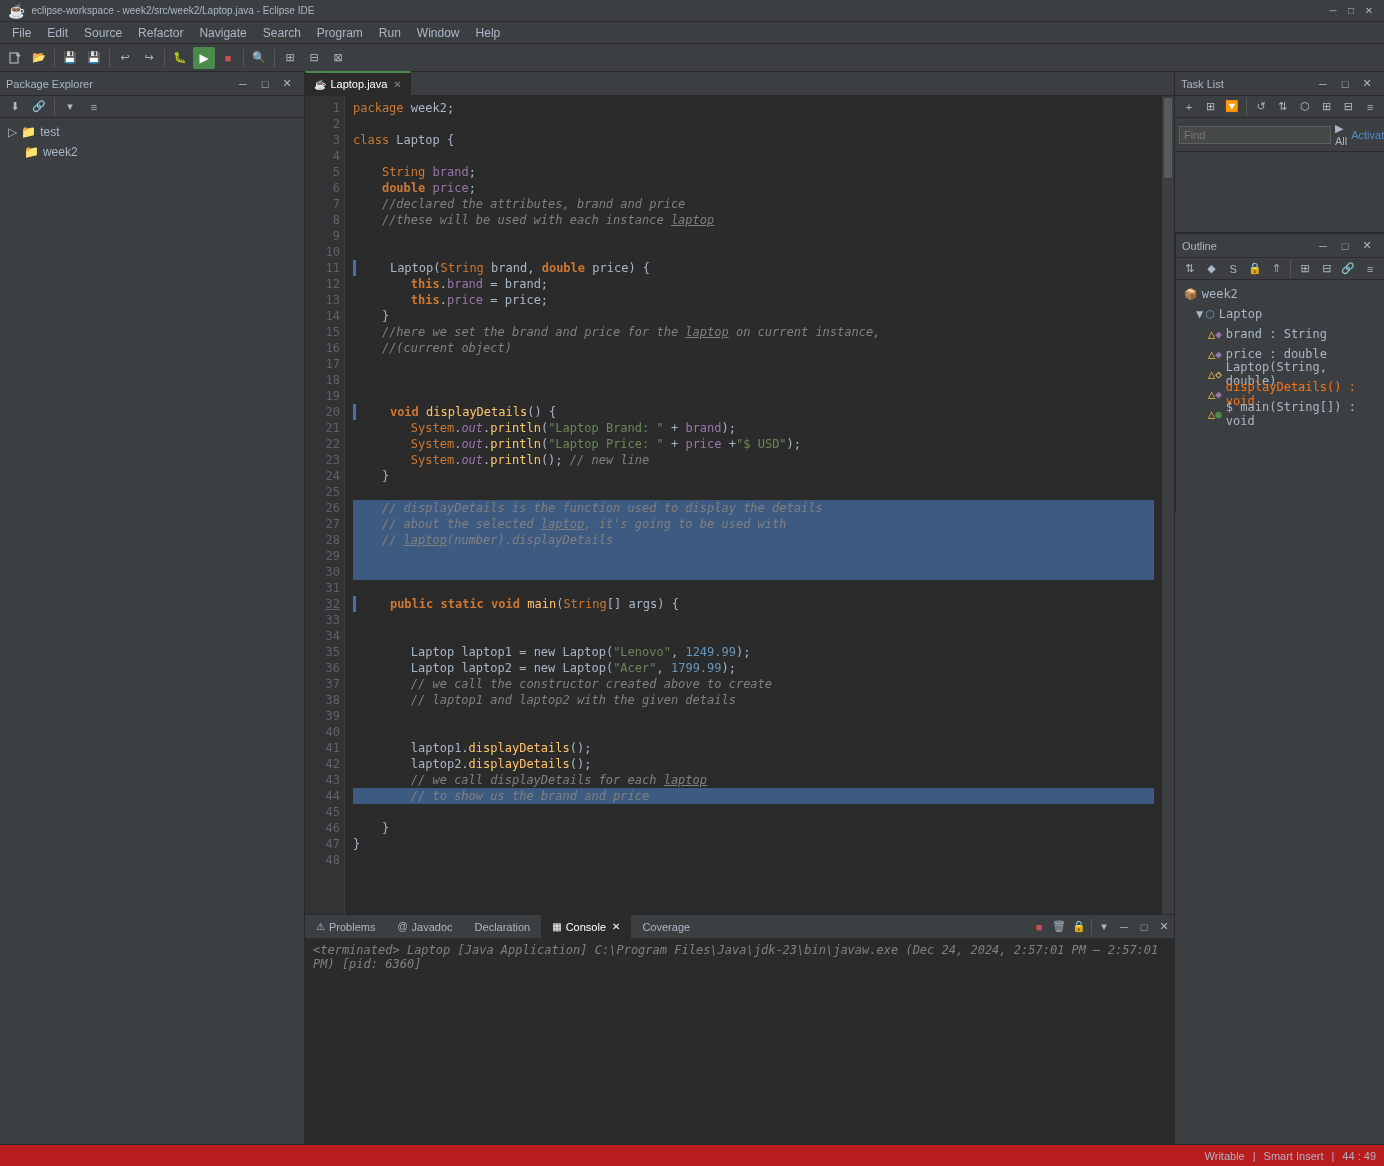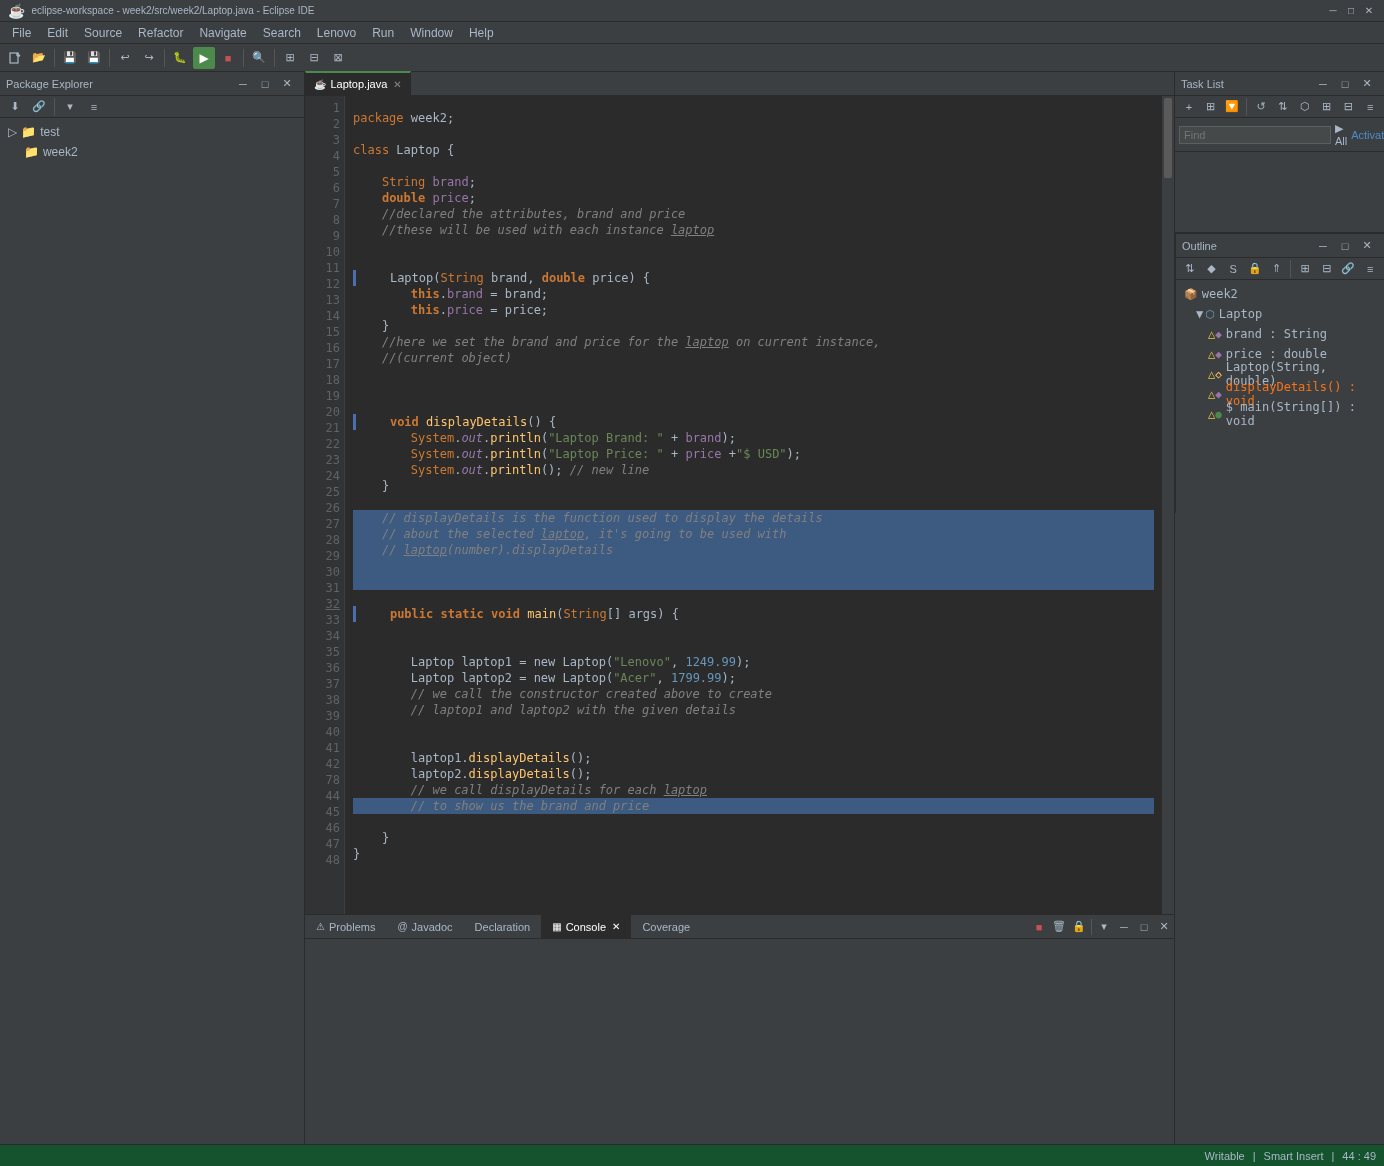--- a/index.html
+++ b/index.html
@@ -38,21 +38,21 @@
     
     #editor-tabs { height: 24px; background: #3c3f41; display: flex; align-items: flex-end; border-bottom: 1px solid #2b2b2b; }
     .editor-tab { height: 24px; display: flex; align-items: center; padding: 0 8px; border: 1px solid #2b2b2b; border-bottom: none; cursor: pointer; font-size: 11px; color: #a9b7c6; background: #4e4e4e; margin-right: 2px; }
     .editor-tab.active { background: #2b2b2b; color: #ffffff; border-top: 2px solid #4b8a4b; }
     .editor-tab .close { margin-left: 6px; font-size: 10px; color: #888; }
     .editor-tab .file-icon { margin-right: 4px; color: #4b8a4b; font-size: 10px; }
     
     
     #editor { flex: 1; background: #2b2b2b; display: flex; overflow: hidden; position: relative; }
     #line-numbers { width: 40px; background: #313335; padding: 4px 4px 4px 8px; text-align: right; color: #606366; font-family: 'Consolas', monospace; font-size: 12px; line-height: 16px; overflow: hidden; border-right: 1px solid #3c3f41; user-select: none; }
-    #code-area { flex: 1; padding: 14px 8px; font-family: 'Consolas', monospace; font-size: 12px; line-height: 16px; overflow-y: auto; overflow-x: auto; white-space: pre; }
+    #code-area { flex: 1; padding: 4px 8px; font-family: 'Consolas', monospace; font-size: 12px; line-height: 16px; overflow-y: auto; overflow-x: auto; white-space: pre; }
     
     
     .kw { color: #cc7832; } 
     .kw2 { color: #cc7832; font-weight: bold; }
     .type { color: #cc7832; }
     .str { color: #6a8759; }
     .comment { color: #808080; font-style: italic; }
     .fn { color: #ffc66d; }
     .num { color: #6897bb; }
     .cls { color: #a9b7c6; }
@@ -86,21 +86,21 @@
     .outline-item .oi-icon { margin-right: 4px; font-size: 11px; }
     .outline-item.indent1 { padding-left: 20px; }
     .outline-item.indent2 { padding-left: 32px; }
     
     
     #vertical-scrollbar { width: 12px; background: #3c3f41; display: flex; flex-direction: column; }
     .scroll-track { flex: 1; background: #3c3f41; }
     .scroll-thumb { background: #5a5a5a; border-radius: 2px; height: 80px; margin: 2px; }
     
     
-    #status-bar { height: 22px; background: #14532d; border-top: 1px solid #2b2b2b; display: flex; align-items: center; padding: 0 8px; font-size: 11px; color: #a9b7c6; }
+    #status-bar { height: 22px; background: #b91c1c; border-top: 1px solid #2b2b2b; display: flex; align-items: center; padding: 0 8px; font-size: 11px; color: #a9b7c6; }
     
     .bottom-tb-btn { width: 20px; height: 20px; display: flex; align-items: center; justify-content: center; cursor: pointer; color: #a9b7c6; font-size: 11px; border: 1px solid transparent; border-radius: 2px; }
     .bottom-tb-sep { width: 1px; height: 16px; background: #555; margin: 0 2px; }
   </style>
 </head>
 <body>
 
 <div id="title-bar">
   <span style="color:#4b8a4b; font-size:14px; margin-right:6px;">☕</span>
   <span style="font-size:10px; color:#a9b7c6; flex:1;">eclipse-workspace - week2/src/week2/Laptop.java - Eclipse IDE</span>
@@ -111,21 +111,21 @@
   </div>
 </div>
 
 <div id="menu-bar">
   <div class="menu-item">File</div>
   <div class="menu-item">Edit</div>
   <div class="menu-item">Source</div>
   <div class="menu-item">Refactor</div>
   <div class="menu-item">Navigate</div>
   <div class="menu-item">Search</div>
-  <div class="menu-item">Lenovo</div>
+  <div class="menu-item">Program</div>
   <div class="menu-item">Run</div>
   <div class="menu-item">Window</div>
   <div class="menu-item">Help</div>
 </div>
 
 <div id="toolbar">
   <div class="tb-btn" title="New">
     <svg width="14" height="14" viewBox="0 0 14 14">
         <rect x="2" y="2" width="8" height="10" fill="none" stroke="#a9b7c6" stroke-width="1.2"></rect>
         <line x1="9" y1="2" x2="12" y2="5" stroke="#a9b7c6" stroke-width="1.2"></line>
@@ -228,21 +228,21 @@
           <div style="height:16px;">33</div>
           <div style="height:16px;">34</div>
           <div style="height:16px;">35</div>
           <div style="height:16px;">36</div>
           <div style="height:16px;">37</div>
           <div style="height:16px;">38</div>
           <div style="height:16px;">39</div>
           <div style="height:16px;">40</div>
           <div style="height:16px;">41</div>
           <div style="height:16px;">42</div>
-          <div style="height:16px;">78</div>
+          <div style="height:16px;">43</div>
           <div style="height:16px;">44</div>
           <div style="height:16px;">45</div>
           <div style="height:16px;">46</div>
           <div style="height:16px;">47</div>
           <div style="height:16px;">48</div>
         </div>
       <div id="code-area"><div style="height:16px;  "><span class="kw">package</span> <span class="normal">week2;</span></div><div style="height:16px;  ">&nbsp;</div><div style="height:16px;  "><span class="kw">class</span> <span class="cls">Laptop</span> <span class="normal">{</span></div><div style="height:16px;  ">&nbsp;</div><div style="height:16px;  ">    <span class="type">String</span> <span class="field">brand</span><span class="normal">;</span></div><div style="height:16px;  ">    <span class="kw2">double</span> <span class="field">price</span><span class="normal">;</span></div><div style="height:16px;  ">    <span class="comment">//declared the attributes, brand and price</span></div><div style="height:16px;  ">    <span class="comment">//these will be used with each instance <span style="text-decoration:underline">laptop</span></span></div><div style="height:16px;  ">&nbsp;</div><div style="height:16px;  ">&nbsp;</div><div style="height:16px;  border-left: 3px solid #4b6eaf; padding-left: 5px;">    <span class="cls">Laptop</span><span class="normal">(</span><span class="type">String</span> <span class="param">brand</span><span class="normal">,</span> <span class="kw2">double</span> <span class="param">price</span><span class="normal">) {</span></div><div style="height:16px;  ">        <span class="kw2">this</span><span class="normal">.</span><span class="field">brand</span> <span class="normal">= brand;</span></div><div style="height:16px;  ">        <span class="kw2">this</span><span class="normal">.</span><span class="field">price</span> <span class="normal">= price;</span></div><div style="height:16px;  ">    <span class="normal">}</span></div><div style="height:16px;  ">    <span class="comment">//here we set the brand and price for the <span style="text-decoration:underline">laptop</span> on current instance,</span></div><div style="height:16px;  ">    <span class="comment">//(current object)</span></div><div style="height:16px;  ">&nbsp;</div><div style="height:16px;  ">&nbsp;</div><div style="height:16px;  ">&nbsp;</div><div style="height:16px;  border-left: 3px solid #4b6eaf; padding-left: 5px;">    <span class="kw2">void</span> <span class="fn">displayDetails</span><span class="normal">() {</span></div><div style="height:16px;  ">        <span class="type">System</span><span class="normal">.</span><span class="static-field">out</span><span class="normal">.</span><span class="fn">println</span><span class="normal">(</span><span class="str">"Laptop Brand: "</span> <span class="normal">+</span> <span class="field">brand</span><span class="normal">);</span></div><div style="height:16px;  ">        <span class="type">System</span><span class="normal">.</span><span class="static-field">out</span><span class="normal">.</span><span class="fn">println</span><span class="normal">(</span><span class="str">"Laptop Price: "</span> <span class="normal">+</span> <span class="field">price</span> <span class="normal">+</span><span class="str">"$ USD"</span><span class="normal">);</span></div><div style="height:16px;  ">        <span class="type">System</span><span class="normal">.</span><span class="static-field">out</span><span class="normal">.</span><span class="fn">println</span><span class="normal">();</span> <span class="comment">// new line</span></div><div style="height:16px;  ">    <span class="normal">}</span></div><div style="height:16px;  ">&nbsp;</div><div style="height:16px; background:#3d5a80; ">    <span class="comment">// displayDetails is the function used to display the details</span></div><div style="height:16px; background:#3d5a80; ">    <span class="comment">// about the selected <span style="text-decoration:underline">laptop</span>, it's going to be used with</span></div><div style="height:16px; background:#3d5a80; ">    <span class="comment">// <span style="text-decoration:underline">laptop</span>(number).displayDetails</span></div><div style="height:16px; background:#3d5a80; ">&nbsp;</div><div style="height:16px; background:#3d5a80; ">&nbsp;</div><div style="height:16px;  ">&nbsp;</div><div style="height:16px;  border-left: 3px solid #4b6eaf; padding-left: 5px;">    <span class="kw2">public</span> <span class="kw2">static</span> <span class="kw2">void</span> <span class="fn">main</span><span class="normal">(</span><span class="type">String</span><span class="normal">[]</span> <span class="param">args</span><span class="normal">) {</span></div><div style="height:16px;  ">&nbsp;</div><div style="height:16px;  ">&nbsp;</div><div style="height:16px;  ">        <span class="cls">Laptop</span> <span class="normal">laptop1 = new</span> <span class="cls">Laptop</span><span class="normal">(</span><span class="str">"Lenovo"</span><span class="normal">,</span> <span class="num">1249.99</span><span class="normal">);</span></div><div style="height:16px;  ">        <span class="cls">Laptop</span> <span class="normal">laptop2 = new</span> <span class="cls">Laptop</span><span class="normal">(</span><span class="str">"Acer"</span><span class="normal">,</span> <span class="num">1799.99</span><span class="normal">);</span></div><div style="height:16px;  ">        <span class="comment">// we call the constructor created above to create</span></div><div style="height:16px;  ">        <span class="comment">// laptop1 and laptop2 with the given details</span></div><div style="height:16px;  ">&nbsp;</div><div style="height:16px;  ">&nbsp;</div><div style="height:16px;  ">        <span class="normal">laptop1.</span><span class="fn">displayDetails</span><span class="normal">();</span></div><div style="height:16px;  ">        <span class="normal">laptop2.</span><span class="fn">displayDetails</span><span class="normal">();</span></div><div style="height:16px;  ">        <span class="comment">// we call displayDetails for each <span style="text-decoration:underline">laptop</span></span></div><div style="height:16px; background:#3d5a80; ">        <span class="comment">// to show us the brand and price</span></div><div style="height:16px;  ">&nbsp;</div><div style="height:16px;  ">    <span class="normal">}</span></div><div style="height:16px;  "><span class="normal">}</span></div><div style="height:16px;  ">&nbsp;</div></div>
       <div id="vertical-scrollbar">
         <div class="scroll-track">
           <div class="scroll-thumb"></div>
@@ -274,20 +274,23 @@
         <div style="flex:1;"></div>
 
         <div class="bottom-tb-btn" style="color:#c75050;">■</div>
         <div class="bottom-tb-btn">🗑</div>
         <div class="bottom-tb-btn">🔒</div>
         <div class="bottom-tb-sep"></div>
         <div class="bottom-tb-btn">▾</div>
         <div class="bottom-tb-btn">─</div>
         <div class="bottom-tb-btn">□</div>
         <div class="bottom-tb-btn">✕</div>
+      </div>
+      <div id="console-content">
+        <span class="console-terminated">&lt;terminated&gt; Laptop [Java Application] C:\Program Files\Java\jdk-23\bin\javaw.exe (Dec 24, 2024, 2:57:01 PM – 2:57:01 PM) [pid: 6360]</span>
       </div>
     </div>
   </div>
 
   <div id="right-panel">
 
     <div style="border-bottom: 1px solid #2b2b2b;">
       <div id="task-list-header">
         <span style="font-size:11px; color:#a9b7c6; flex:1;">Task List</span>
         <div class="tb-btn">─</div>

